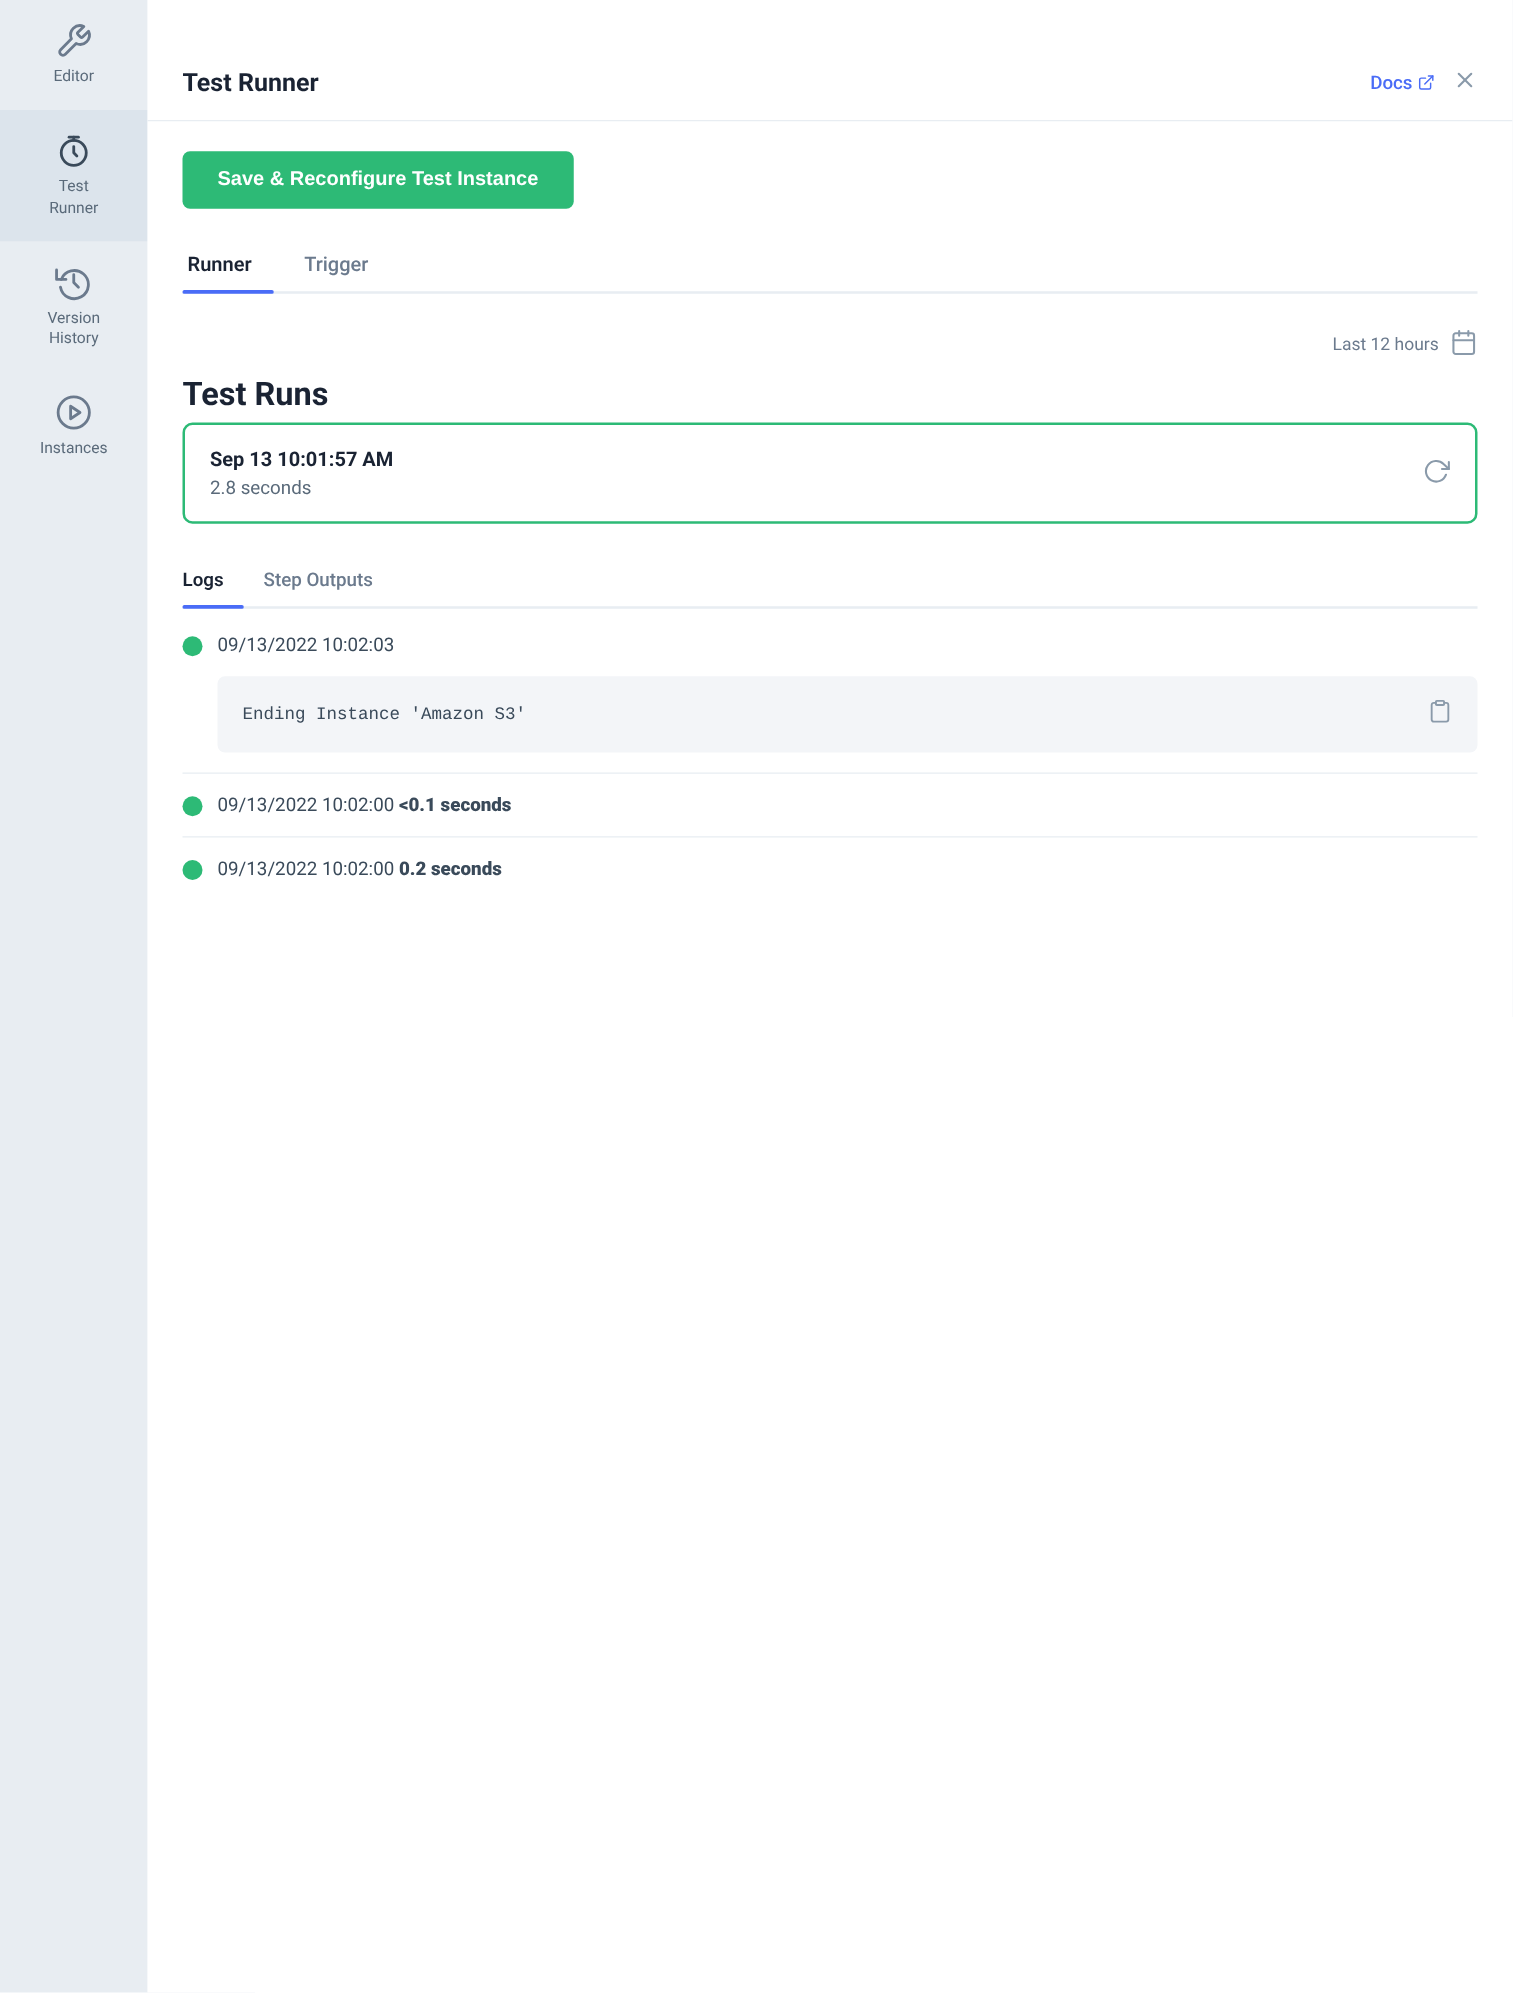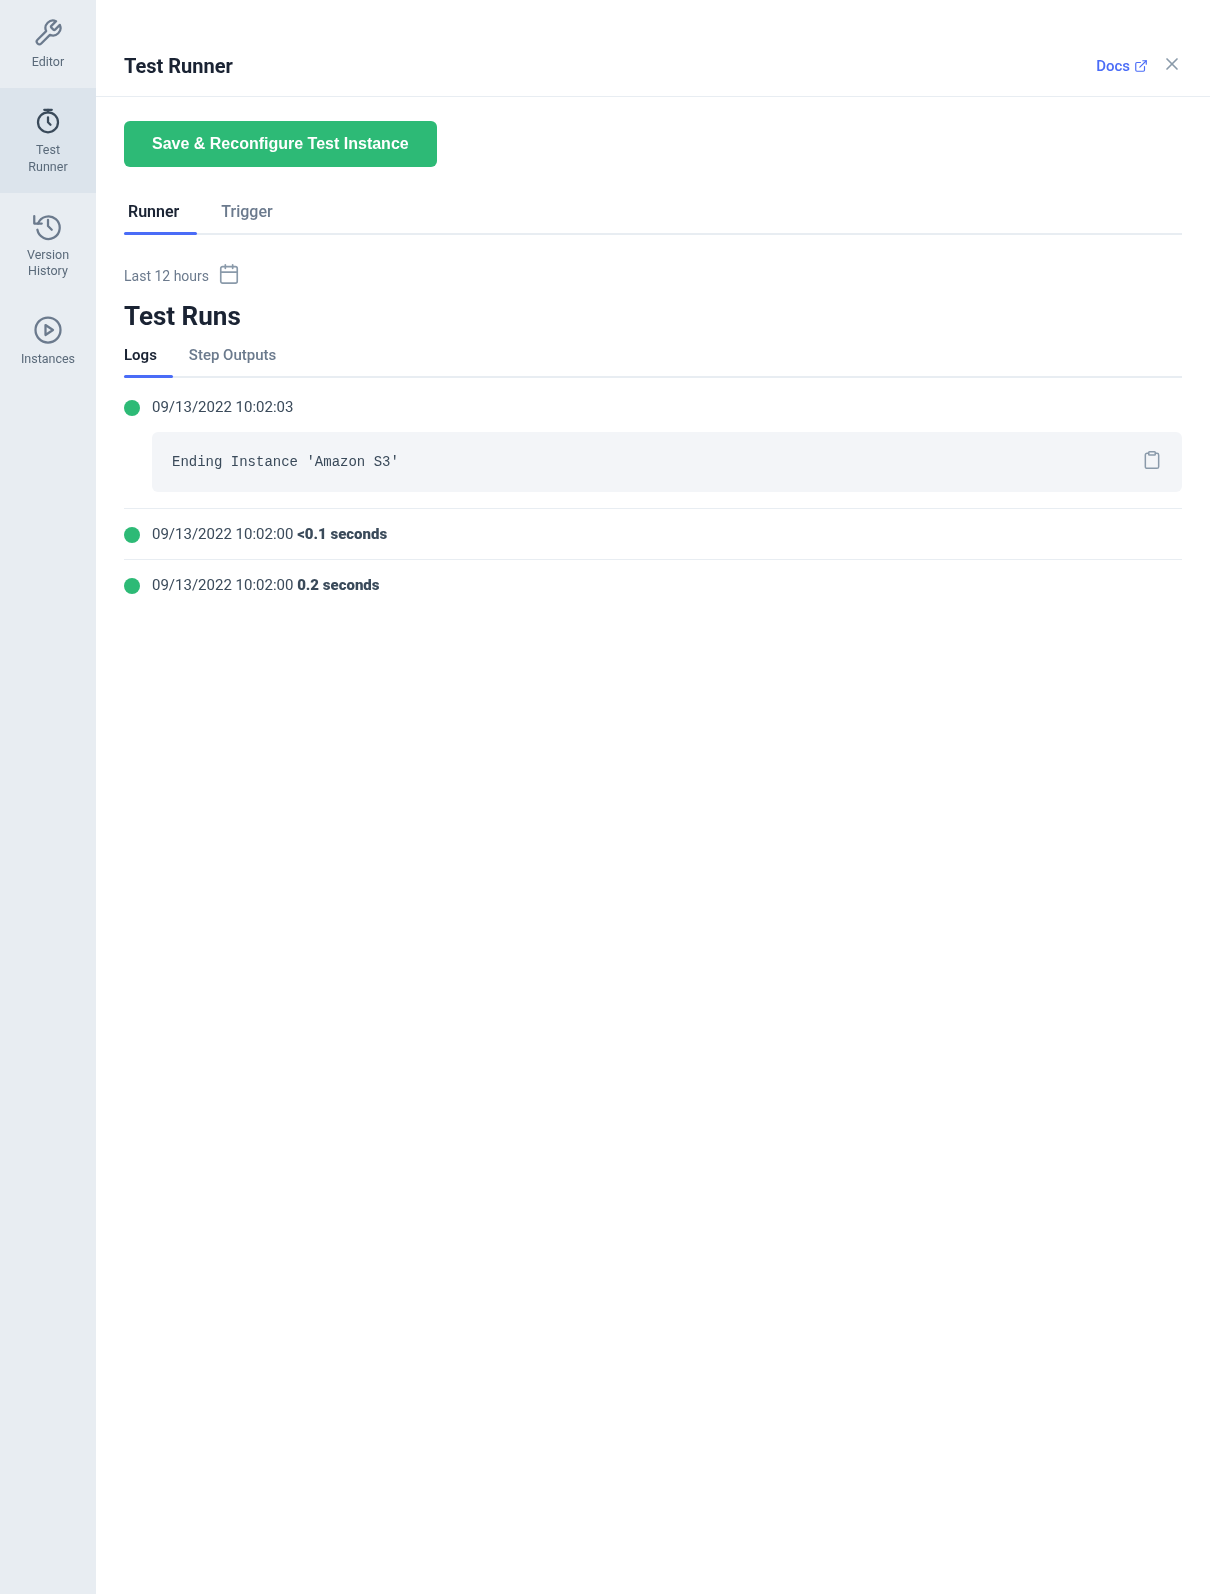--- a/index.html
+++ b/index.html
@@ -6,21 +6,21 @@
     body {
       font-family: -apple-system, BlinkMacSystemFont, 'Segoe UI', Roboto, sans-serif;
       background: #f0f4f7;
       display: flex;
       width: 1210px;
       min-height: 1594px;
     }
 
     
     .sidebar {
-      width: 96px;
+      width: 118px;
       background: #e8edf2;
       display: flex;
       flex-direction: column;
       align-items: center;
       padding-top: 0;
       flex-shrink: 0;
     }
     .sidebar-item {
       display: flex;
       flex-direction: column;
@@ -146,21 +146,21 @@
       border-radius: 2px;
     }
     .tab.inactive {
       color: #6b7a8d;
       font-weight: 500;
     }
 
     
     .time-filter-row {
       display: flex;
-      justify-content: flex-start;
+      justify-content: flex-end;
       align-items: center;
       gap: 9px;
       margin-top: 28px;
       margin-bottom: 12px;
     }
     .time-filter-label {
       color: #6b7a8d;
       font-size: 14px;
     }
     .calendar-icon {
@@ -378,20 +378,32 @@
           <line x1="8" y1="2" x2="8" y2="6"></line>
           <line x1="3" y1="10" x2="21" y2="10"></line>
         </svg>
       </span>
     </div>
 
     
     <div class="test-runs-heading">Test Runs</div>
 
     
+    <div class="run-card">
+      <div class="run-card-info">
+        <div class="run-time">Sep 13 10:01:57 AM</div>
+        <div class="run-duration">2.8 seconds</div>
+      </div>
+      <span class="refresh-icon">
+        <svg width="22" height="22" viewBox="0 0 24 24" fill="none" stroke="#8a9aaa" stroke-width="1.8" stroke-linecap="round" stroke-linejoin="round">
+          <polyline points="23 4 23 10 17 10"></polyline>
+          <path d="M20.49 15a9 9 0 1 1-2.12-9.36L23 10"></path>
+        </svg>
+      </span>
+    </div>
 
     
     <div class="logs-tabs">
       <div class="logs-tab active">
         <span>Logs</span>
       </div>
       <div class="logs-tab inactive">
         <span>Step Outputs</span>
       </div>
     </div>

